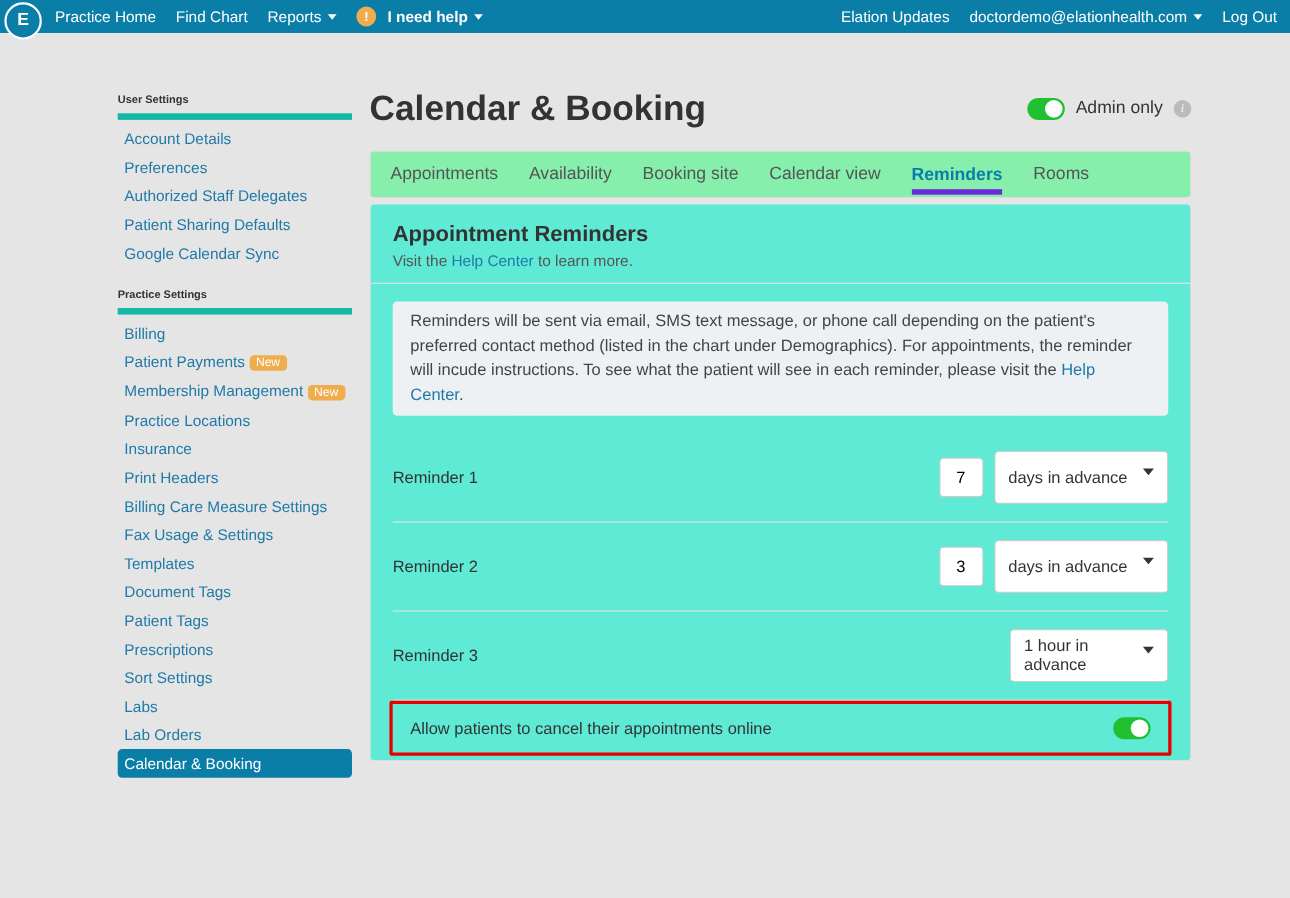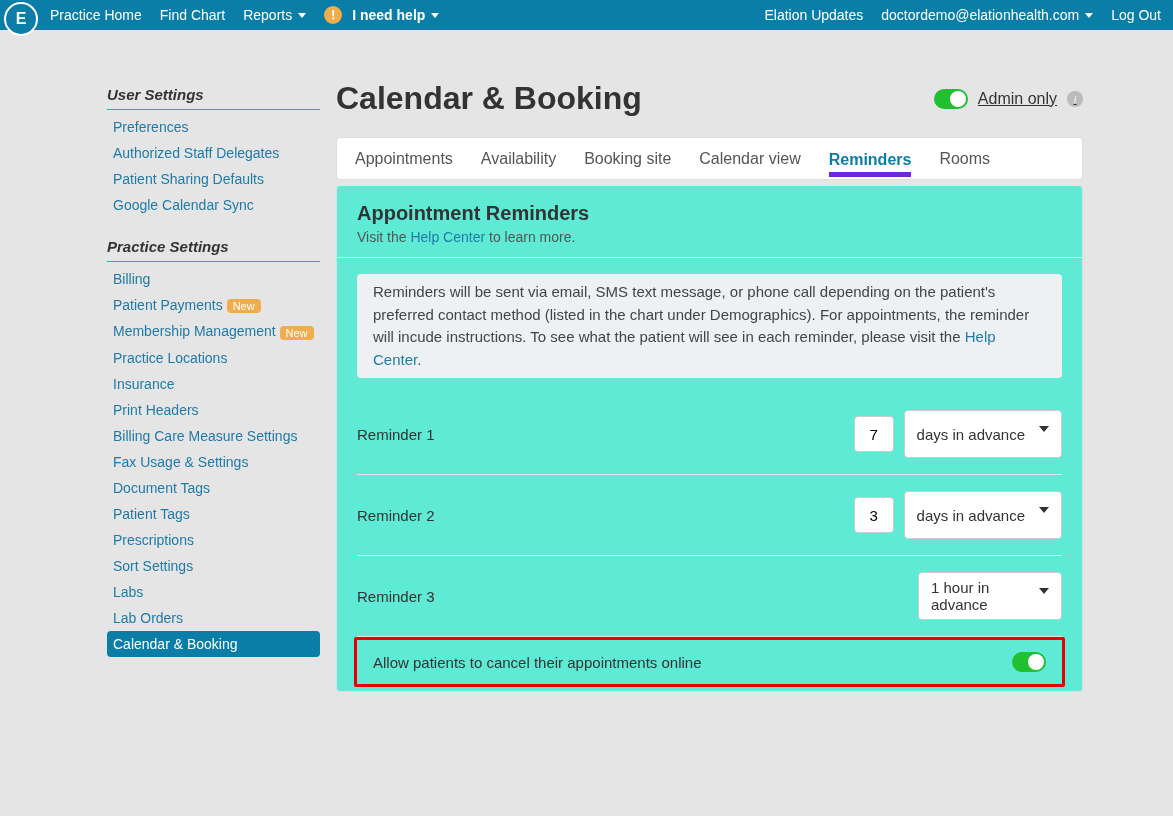--- a/index.html
+++ b/index.html
@@ -44,56 +44,56 @@
     display:inline-flex; align-items:center; justify-content:center;
     width:18px; height:18px; border-radius:50%;
     background:#f0ad4e; color:#fff; font-weight:bold; font-size:12px;
     margin-right:6px;
   }
   .help-text { font-weight:bold; }
   
   .page { display:flex; align-items:flex-start; padding: 50px 0 30px 0; }
   .sidebar { width: 320px; padding-left: 107px; }
   .sidebar .section-header {
-    font-weight: bold; font-size: 15px;
-    border-bottom: 1px solid #14b8a6;
-    padding: 6px 0 6px 0; margin: 0 0 4px 0; font-style: italic;
+    font-weight: bold; font-size: 10px;
+    border-bottom: 6px solid #14b8a6;
+    padding: 6px 0 6px 0; margin: 0 0 4px 0;
   }
   .sidebar ul { list-style:none; margin-bottom: 14px; }
   .sidebar li { padding: 5px 6px; font-size:14px; border-radius:4px; }
   .sidebar li a { color:#1f7aa8; text-decoration:none; cursor:pointer; }
   .sidebar li.active { background:#0b7ea8; color:#fff; }
   .sidebar li.active a { color:#fff; }
   .tag-new {
     display:inline-block; background:#f0ad4e; color:#fff;
     font-size:11px; border-radius:4px; padding:1px 6px; margin-left:0;
     vertical-align:middle;
   }
   
   .main { flex:1; padding-right: 90px; padding-left: 16px; }
   .page-header-row { display:flex; align-items:center; margin-bottom: 20px; }
   .page-title { font-size: 32px; font-weight:bold; color:#333; flex:1; }
-  .admin-only { display:flex; align-items:center; gap:10px; color:#333; font-size:16px;text-decoration:underline; }
+  .admin-only { display:flex; align-items:center; gap:10px; color:#333; font-size:16px; }
   .toggle {
     width:34px; height:20px; border-radius:12px; background:#20c030;
     position:relative; cursor:pointer; display:inline-block;
   }
   .toggle .knob {
     position:absolute; width:16px; height:16px; background:#fff;
     border-radius:50%; top:2px; right:2px;
   }
   .info-icon {
     width:16px; height:16px; border-radius:50%;
     background:#bbb; color:#fff; display:inline-flex;
     align-items:center; justify-content:center; font-size:11px; font-style:italic;
     font-family: Georgia, serif;
   }
   
   .tab-card {
-    background:#ffffff; border:1px solid #ddd; border-radius:4px;
+    background:#86efac; border:1px solid #ddd; border-radius:4px;
     display:flex; align-items:center; height:43px; padding:0 18px;
     gap:28px; font-size:16px; color:#555;
   }
   .tab { cursor:pointer; padding:10px 0; }
   .tab.active {
     color:#0b7ea8; font-weight:600;
     border-bottom:5px solid #6d28d9; padding-bottom:3px;
   }
   
   .body-card {
@@ -168,20 +168,21 @@
       <span class="caret-down"></span>
     </span>
     <span class="nav-item">Log Out</span>
   </div>
 </div>
 
 <div class="page">
   <div class="sidebar">
     <div class="section-header">User Settings</div>
     <ul>
+      <li><a>Account Details</a></li>
       <li><a>Preferences</a></li>
       <li><a>Authorized Staff Delegates</a></li>
       <li><a>Patient Sharing Defaults</a></li>
       <li><a>Google Calendar Sync</a></li>
     </ul>
     <div class="section-header">Practice Settings</div>
     <ul>
       <li><a>Billing</a></li>
       <li>
         <a>Patient Payments</a>
@@ -189,20 +190,21 @@
       </li>
       <li>
         <a>Membership Management</a>
         <span class="tag-new">New</span>
       </li>
       <li><a>Practice Locations</a></li>
       <li><a>Insurance</a></li>
       <li><a>Print Headers</a></li>
       <li><a>Billing Care Measure Settings</a></li>
       <li><a>Fax Usage &amp; Settings</a></li>
+      <li><a>Templates</a></li>
       <li><a>Document Tags</a></li>
       <li><a>Patient Tags</a></li>
       <li><a>Prescriptions</a></li>
       <li><a>Sort Settings</a></li>
       <li><a>Labs</a></li>
       <li><a>Lab Orders</a></li>
       <li class="active"><a>Calendar &amp; Booking</a></li>
     </ul>
   </div>
 

